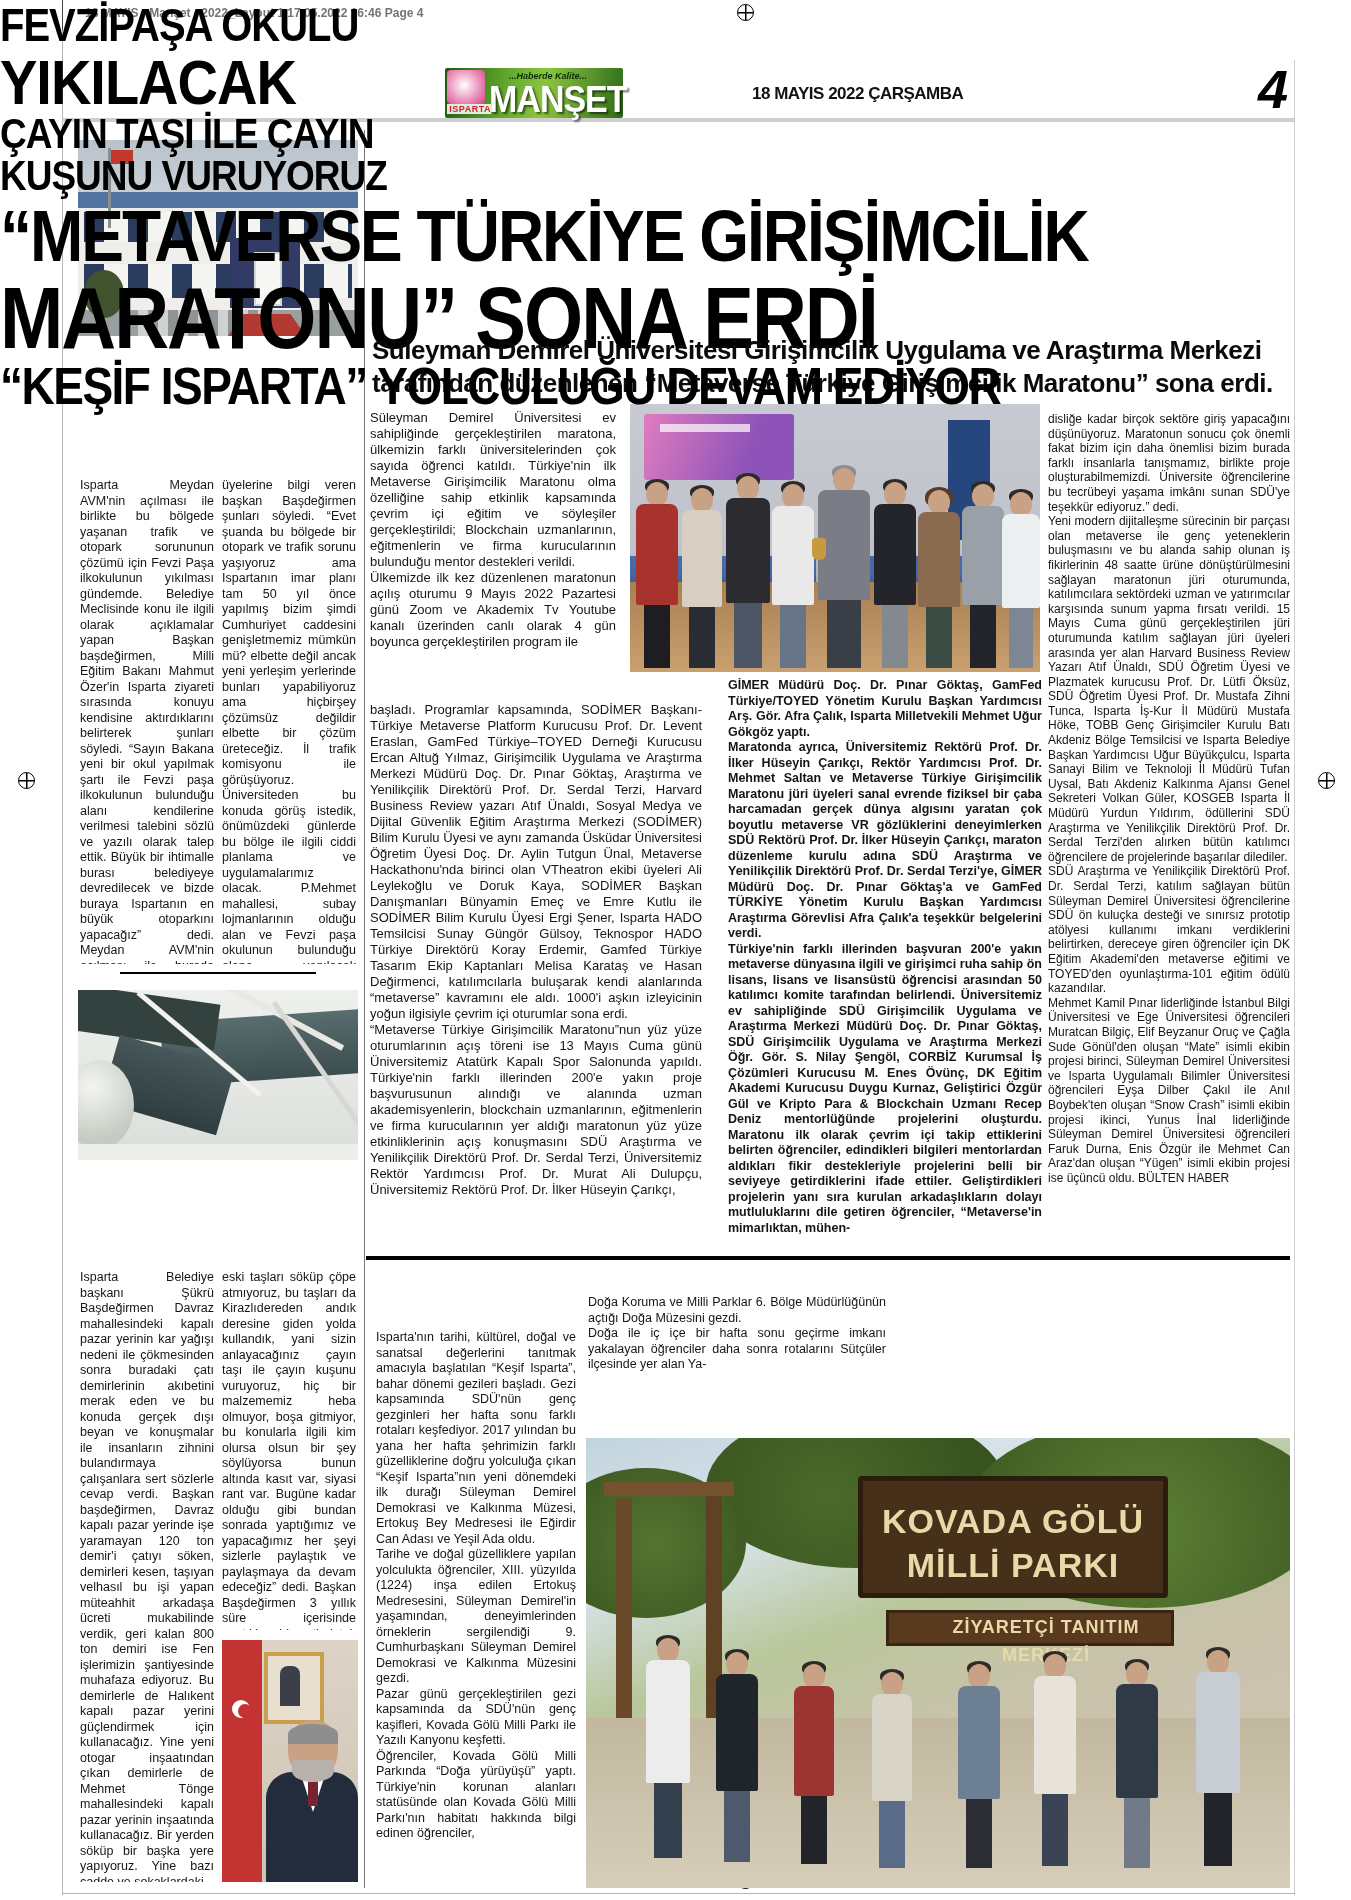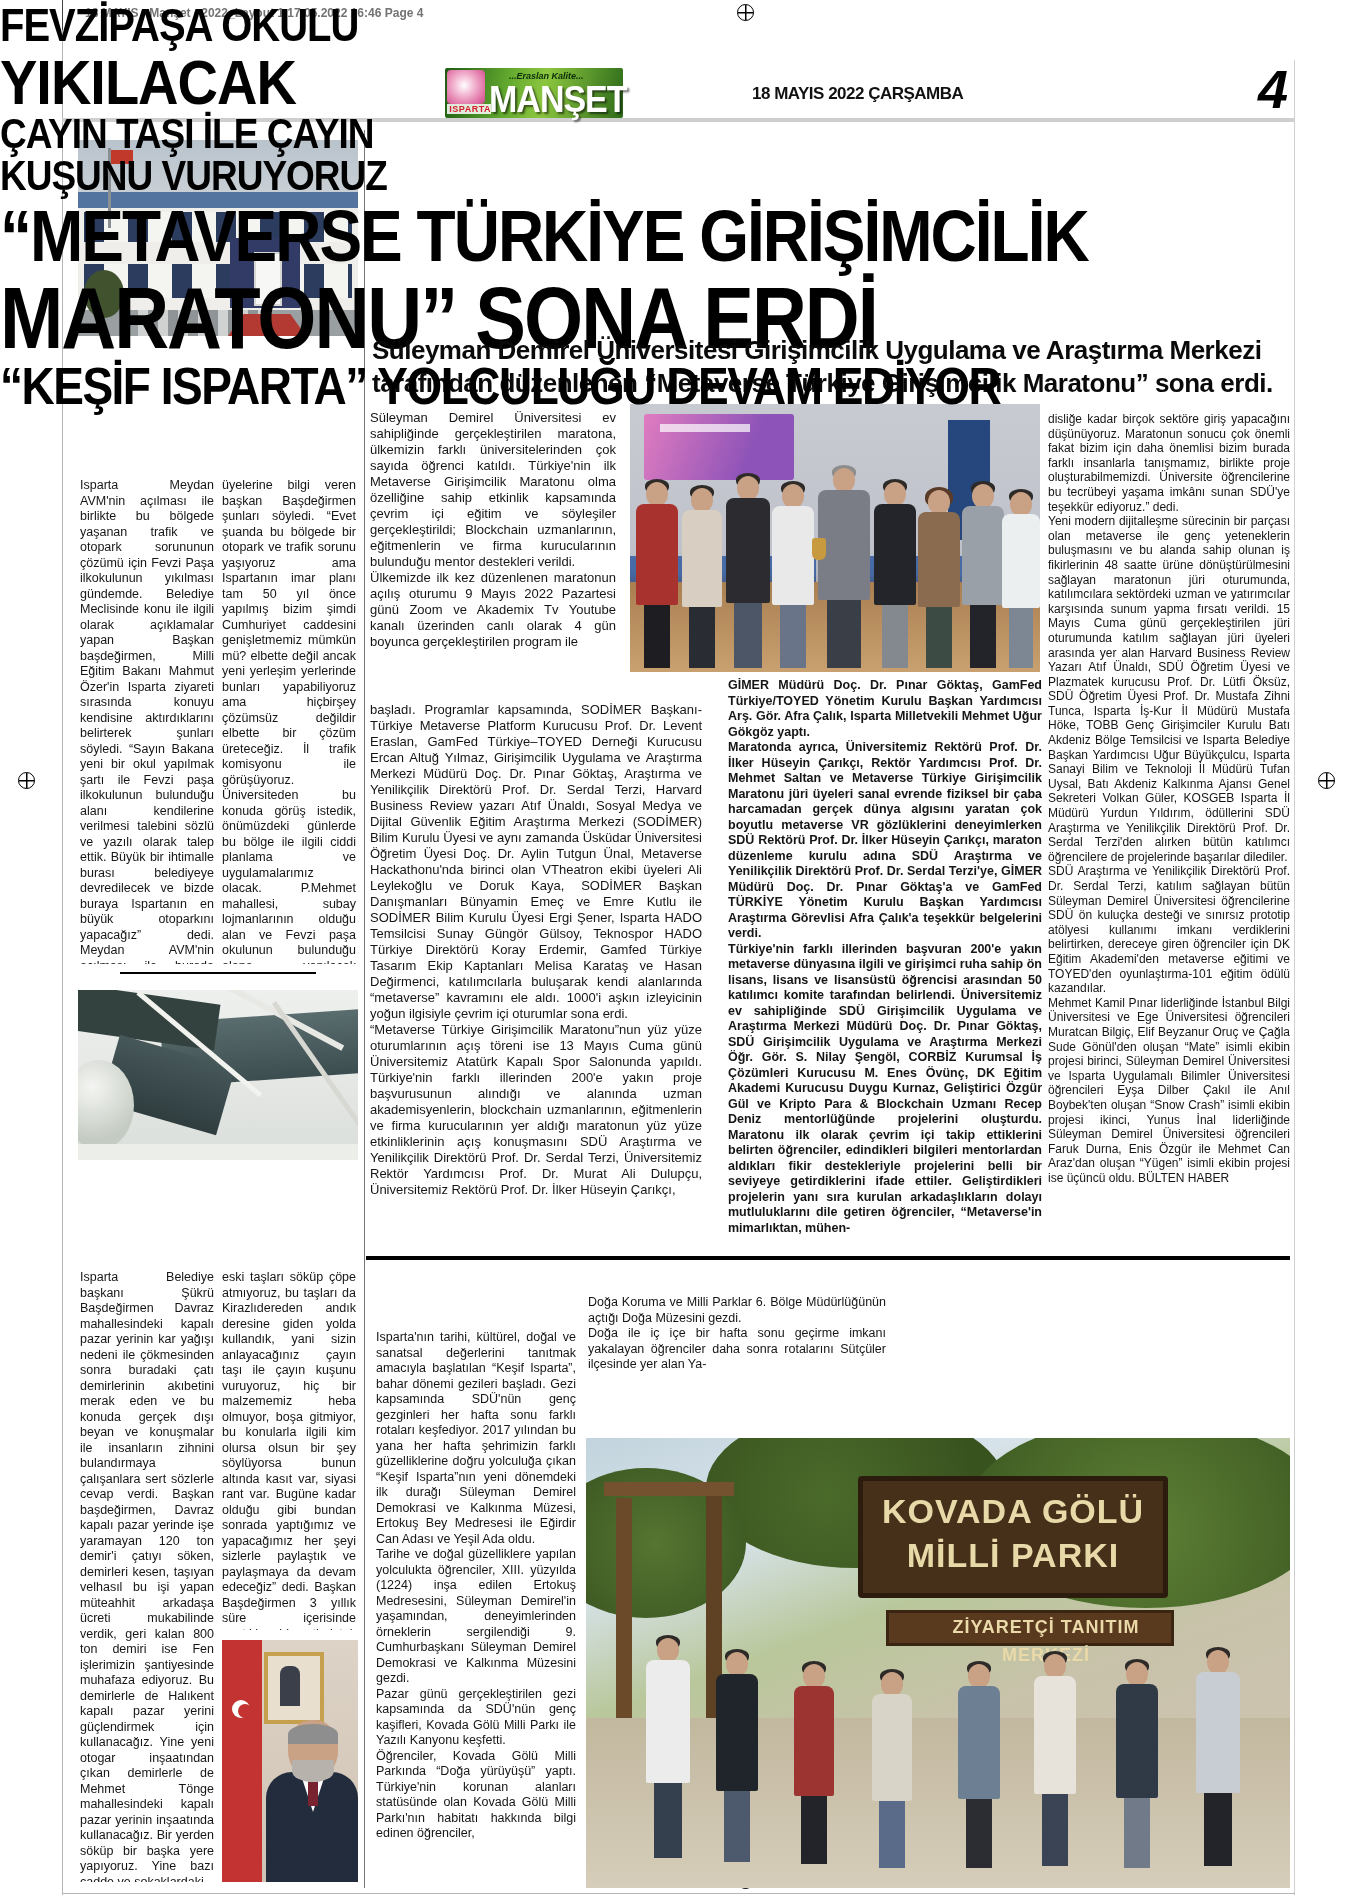--- a/index.html
+++ b/index.html
@@ -40,21 +40,21 @@
 
   <div class="abs" style="left:62px;top:30px;width:1px;height:1865px;background:#b5b5b5;"></div>
   <div class="abs" style="left:1294px;top:60px;width:1px;height:1835px;background:#cfcfcf;"></div>
   <div class="abs" style="left:62px;top:1893px;width:1233px;height:1px;background:#b5b5b5;"></div>
 
   <div class="grayrule" style="left:62px;top:118px;width:1233px;height:4px;"></div>
 
   <div class="abs" style="left:445px;top:68px;width:178px;height:50px;background:linear-gradient(100deg,#1d5a12 0%,#63a92f 35%,#8cc63f 55%,#2d6b1a 100%);border-radius:2px;">
     <div class="abs" style="left:2px;top:2px;width:38px;height:34px;border-radius:4px;background:radial-gradient(circle at 45% 45%,#ffffff 0%,#f3b9d3 35%,#e06fa4 75%,#c44a86 100%);"></div>
     <div class="abs" style="left:2px;top:36px;width:44px;font-size:9px;font-weight:900;color:#d41f2c;background:rgba(255,255,255,.85);text-align:right;letter-spacing:.5px;">ISPARTA</div>
-    <div class="abs" style="left:64px;top:3px;font-size:9px;font-style:italic;font-weight:700;color:#0c2e08;white-space:nowrap;">...Eraslan Kalite...</div>
+    <div class="abs" style="left:64px;top:3px;font-size:9px;font-style:italic;font-weight:700;color:#0c2e08;white-space:nowrap;">...Haberde Kalite...</div>
     <div class="abs" style="left:44px;top:10px;font-size:34px;font-weight:900;color:#fff;letter-spacing:-1px;text-shadow:2px 2px 2px rgba(0,0,0,.55);transform:scaleY(1.1);transform-origin:top left;">MANŞET</div>
   </div>
 
   <div class="abs" style="left:752px;top:84px;font-size:17px;font-weight:900;letter-spacing:-0.5px;">18 MAYIS 2022 ÇARŞAMBA</div>
   <div class="abs" style="left:1258px;top:58px;font-size:54px;font-weight:900;font-style:italic;color:#000;">4</div>
 
   <div class="abs" style="left:364px;top:130px;width:1px;height:1758px;background:#777;"></div>
 
   <div class="photo" style="left:78px;top:140px;width:280px;height:196px;background:linear-gradient(#b9c3cc 0%,#cdd3d8 35%,#e3e5e5 60%);">
     <div class="abs" style="left:0;bottom:24px;width:100%;height:118px;background:#efeeea;"></div>
@@ -199,21 +199,21 @@
 Doğa ile iç içe bir hafta sonu geçirme imkanı yakalayan öğrenciler daha sonra rotalarını Sütçüler ilçesinde yer alan Ya-</div>
 
   <div class="photo" style="left:586px;top:1438px;width:704px;height:450px;background:linear-gradient(160deg,#c3d4de 0%,#d7e3ea 22%,#b9c79b 40%,#c9c2ab 60%,#cfc5b2 100%);z-index:1;">
     <div class="abs" style="left:120px;top:-30px;width:300px;height:160px;border-radius:50%;background:radial-gradient(circle at 40% 55%,#4a6a2a,#39531f 75%);"></div>
     <div class="abs" style="left:380px;top:-20px;width:360px;height:190px;border-radius:50%;background:radial-gradient(circle at 50% 60%,#5d7f35,#415f24 80%);"></div>
     <div class="abs" style="left:-40px;top:30px;width:200px;height:150px;border-radius:50%;background:radial-gradient(circle at 55% 50%,#567531,#3b5722 80%);"></div>
     <div class="abs" style="left:30px;top:60px;width:16px;height:230px;background:#6b4a2a;"></div>
     <div class="abs" style="left:120px;top:50px;width:16px;height:240px;background:#5f4124;"></div>
     <div class="abs" style="left:18px;top:44px;width:130px;height:14px;background:#75522f;"></div>
     <div class="abs" style="left:272px;top:38px;width:300px;height:112px;background:#46301a;border:5px solid #2c1c0d;border-radius:4px;text-align:center;color:#e8d9a8;font-weight:900;z-index:2;">
-      <div style="font-size:34px;line-height:48px;letter-spacing:1px;margin-top:6px;">KOVADA GÖLÜ</div>
+      <div style="font-size:34px;line-height:48px;letter-spacing:1px;margin-top:16px;">KOVADA GÖLÜ</div>
       <div style="font-size:34px;line-height:40px;letter-spacing:1px;">MİLLİ PARKI</div>
     </div>
     <div class="abs" style="left:300px;top:172px;width:250px;height:30px;background:#5a3a1e;border:3px solid #3a2512;text-align:center;color:#ead9a9;font-weight:700;font-size:18px;line-height:28px;letter-spacing:1px;padding-left:32px;">ZİYARETÇİ TANITIM MERKEZİ</div>
     <div class="abs" style="left:0;bottom:0;width:100%;height:170px;background:linear-gradient(#c2b89f,#d6cdba);"></div>
     <div class="person" style="left:60px;top:200px;width:44px;height:220px;">
         <div class="hair"></div>
         <div class="head"></div>
         <div class="body" style="background:#ececec;"></div>
         <div class="legs" style="background:#35404f;"></div>
       </div>

